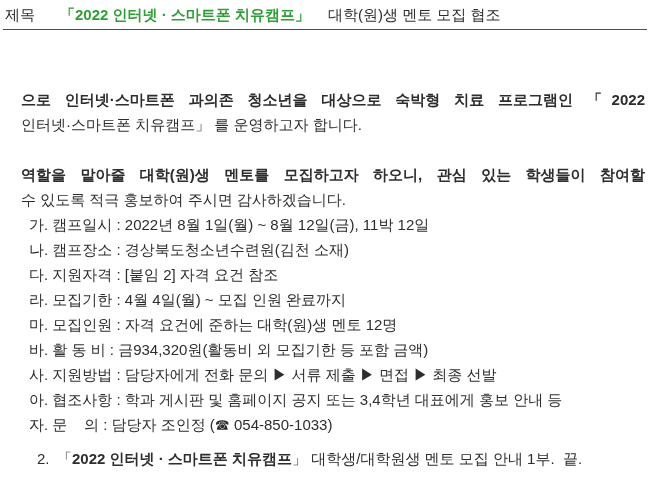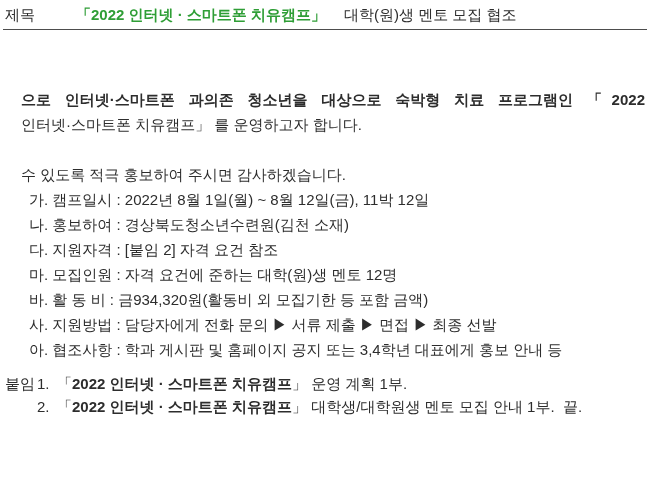--- a/index.html
+++ b/index.html
@@ -27,21 +27,20 @@
     height: 21px;
     line-height: 21px;
     white-space: pre-wrap;
   }
   .title-label {
     flex: 0 0 55px;
   }
   .camp-green {
     color: #2f9e36;
     font-weight: bold;
-    margin-left: 16px;
   }
   .title-rest {
     margin-left: 18px;
   }
   .divider {
     border: none;
     border-top: 1px solid #4d4d4d;
     margin: 4px -2px 7px -2px;
   }
   
@@ -101,36 +100,34 @@
 
   <div class="line jfull">
     
   </div>
   <div class="line jfull cont">으로 인터넷·스마트폰 과의존 청소년을 대상으로 숙박형 치료 프로그램인 「2022</div>
   <div class="line cont">인터넷·스마트폰 치유캠프」 를 운영하고자 합니다.</div>
 
   <div class="line jfull">
     
   </div>
+  <div class="line jfull cont">역할을 맡아줄 대학(원)생 멘토를 모집하고자 하오니, 관심 있는 학생들이 참여할</div>
   <div class="line cont">수 있도록 적극 홍보하여 주시면 감사하겠습니다.</div>
 
   <div class="line detail-line">가. 캠프일시 : 2022년 8월 1일(월) ~ 8월 12일(금), 11박 12일</div>
-  <div class="line detail-line">나. 홍보하여 : 경상북도청소년수련원(김천 소재)</div>
+  <div class="line detail-line">나. 캠프장소 : 경상북도청소년수련원(김천 소재)</div>
   <div class="line detail-line">다. 지원자격 : [붙임 2] 자격 요건 참조</div>
+  <div class="line detail-line">라. 모집기한 : 4월 4일(월) ~ 모집 인원 완료까지</div>
   <div class="line detail-line">마. 모집인원 : 자격 요건에 준하는 대학(원)생 멘토 12명</div>
   <div class="line detail-line">바. 활 동 비 : 금934,320원(활동비 외 모집기한 등 포함 금액)</div>
   <div class="line detail-line">사. 지원방법 : 담당자에게 전화 문의 ▶ 서류 제출 ▶ 면접 ▶ 최종 선발</div>
   <div class="line detail-line">아. 협조사항 : 학과 게시판 및 홈페이지 공지 또는 3,4학년 대표에게 홍보 안내 등</div>
+  <div class="line detail-line">자. 문    의 : 담당자 조인정 (☎ 054-850-1033)</div>
 
   <div class="attach-block">
-    <div class="attach-row">
-      <span class="attach-label">붙임</span>
-      <span class="attach-num">1.</span>
-      <span><span>「</span><span class="camp-bold">2022 인터넷 · 스마트폰 치유캠프</span><span>」</span><span> 운영 계획 1부.</span></span>
-    </div>
     <div class="attach-row">
       <span class="attach-label"></span>
       <span class="attach-num">2.</span>
       <span><span>「</span><span class="camp-bold">2022 인터넷 · 스마트폰 치유캠프</span><span>」</span><span> 대학생/대학원생 멘토 모집 안내 1부.  끝.</span></span>
     </div>
   </div>
 
 </div>
 
 </body></html>

